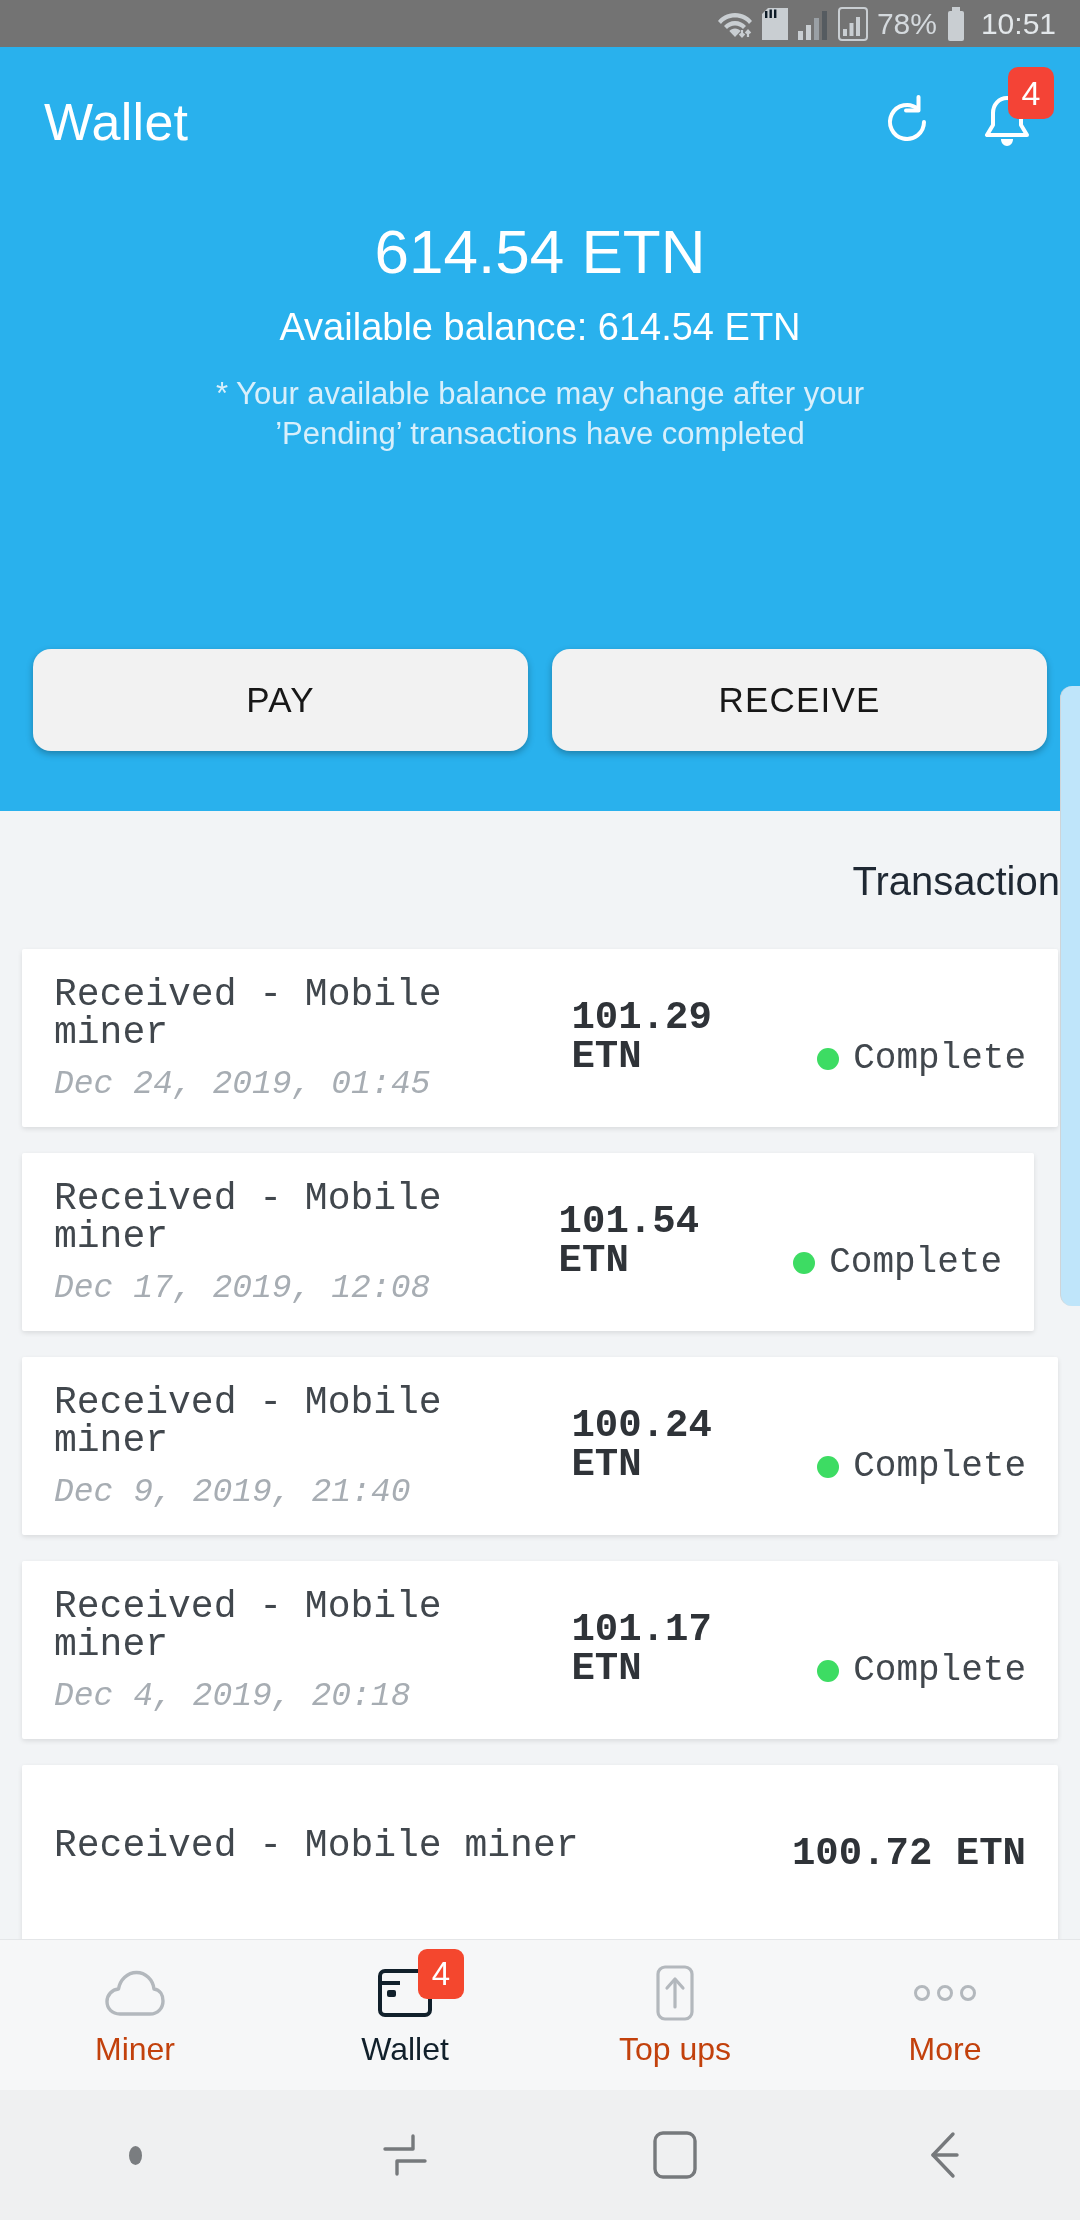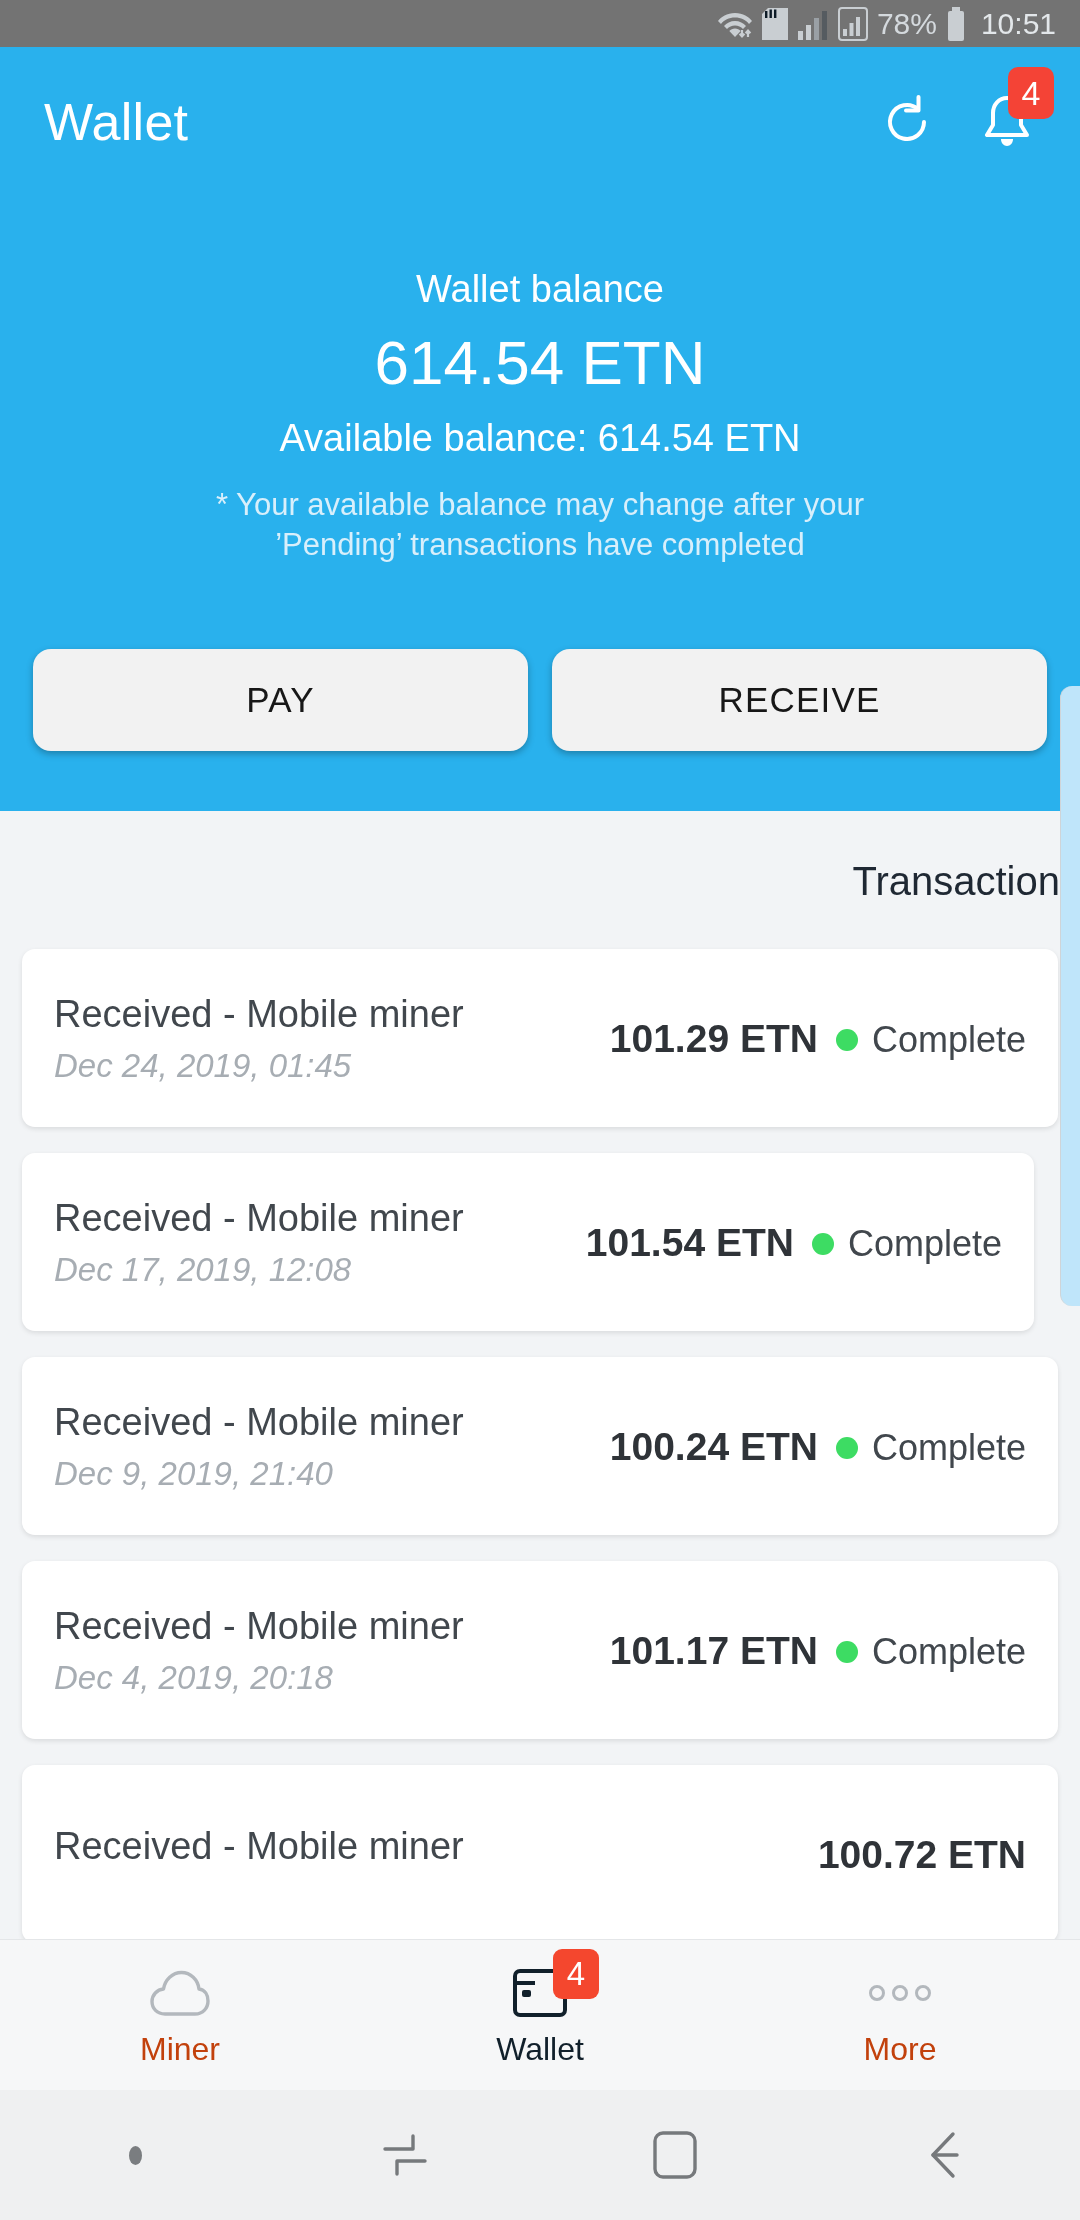--- a/index.html
+++ b/index.html
@@ -191,28 +191,29 @@
     font-weight: 400;
     padding: 48px 0 0 44px;
     text-align: right;
   }
   .tx-list {
     margin-top: 45px;
     padding: 0 22px;
   }
   .tx-card {
     background: #ffffff;
-    border-radius: 13px;
+    border-radius: 2px;
     box-shadow: 0 2px 5px rgba(0,0,0,0.10);
     height: 178px;
     margin-bottom: 26px;
     padding: 0 32px;
     display: flex;
     align-items: center;
     justify-content: space-between;
+    font-family: Liberation Mono, monospace;
   }
   .tx-card.narrow { margin-right: 24px; }
   .tx-left { display: flex; flex-direction: column; gap: 16px; }
   .tx-title {
     color: #41474d;
     font-size: 38px;
     font-weight: 400;
     line-height: 1;
   }
   .tx-date {
@@ -376,21 +377,20 @@
         <svg width="52" height="56" viewBox="0 0 52 56">
           <path d="M26 4 C18 4 12 10.5 12 19 L12 31 L6 41 L46 41 L40 31 L40 19 C40 10.5 34 4 26 4 Z" fill="none" stroke="#ffffff" stroke-width="4" stroke-linejoin="round"></path>
           <path d="M20 45 C20 49 22.7 52 26 52 C29.3 52 32 49 32 45" fill="#ffffff"></path>
         </svg>
         <span class="badge">4</span>
       </div>
     </div>
   </div>
 
   <div class="balance-panel">
-    <div class="bal-label">Wallet balance</div>
     <div class="bal-amount">614.54 ETN</div>
     <div class="bal-available">Available balance: 614.54 ETN</div>
     <div class="bal-note">* Your available balance may change after your ’Pending’ transactions have completed</div>
   </div>
 
   <div class="actions">
     <button class="action-btn">PAY</button>
     <button class="action-btn">RECEIVE</button>
   </div>
 
@@ -485,20 +485,30 @@
         <svg width="54" height="54" viewBox="0 0 54 54">
           <rect x="2" y="5" width="50" height="44" rx="5" fill="none" stroke="#11202b" stroke-width="4"></rect>
           <path d="M2 17 L22 17" stroke="#11202b" stroke-width="4"></path>
           <rect x="9" y="24" width="9" height="7" rx="2" fill="#11202b"></rect>
         </svg>
         <span class="nav-badge">4</span>
       </div>
       <div class="nav-label">Wallet</div>
     </div>
 
+    <div class="nav-item">
+      <div class="nav-icon">
+        <svg width="38" height="56" viewBox="0 0 38 56">
+          <rect x="2" y="2" width="34" height="52" rx="7" fill="none" stroke="#b3b8bd" stroke-width="3.2"></rect>
+          <path d="M19 42 L19 15" stroke="#b3b8bd" stroke-width="3.2" stroke-linecap="round"></path>
+          <path d="M11 23 L19 14 L27 23" fill="none" stroke="#b3b8bd" stroke-width="3.2" stroke-linecap="round" stroke-linejoin="round"></path>
+        </svg>
+      </div>
+      <div class="nav-label">Top ups</div>
+    </div>
 
     <div class="nav-item">
       <div class="nav-icon">
         <svg width="62" height="20" viewBox="0 0 62 20">
           <circle cx="8" cy="10" r="6.5" fill="none" stroke="#b3b8bd" stroke-width="3"></circle>
           <circle cx="31" cy="10" r="6.5" fill="none" stroke="#b3b8bd" stroke-width="3"></circle>
           <circle cx="54" cy="10" r="6.5" fill="none" stroke="#b3b8bd" stroke-width="3"></circle>
         </svg>
       </div>
       <div class="nav-label">More</div>

